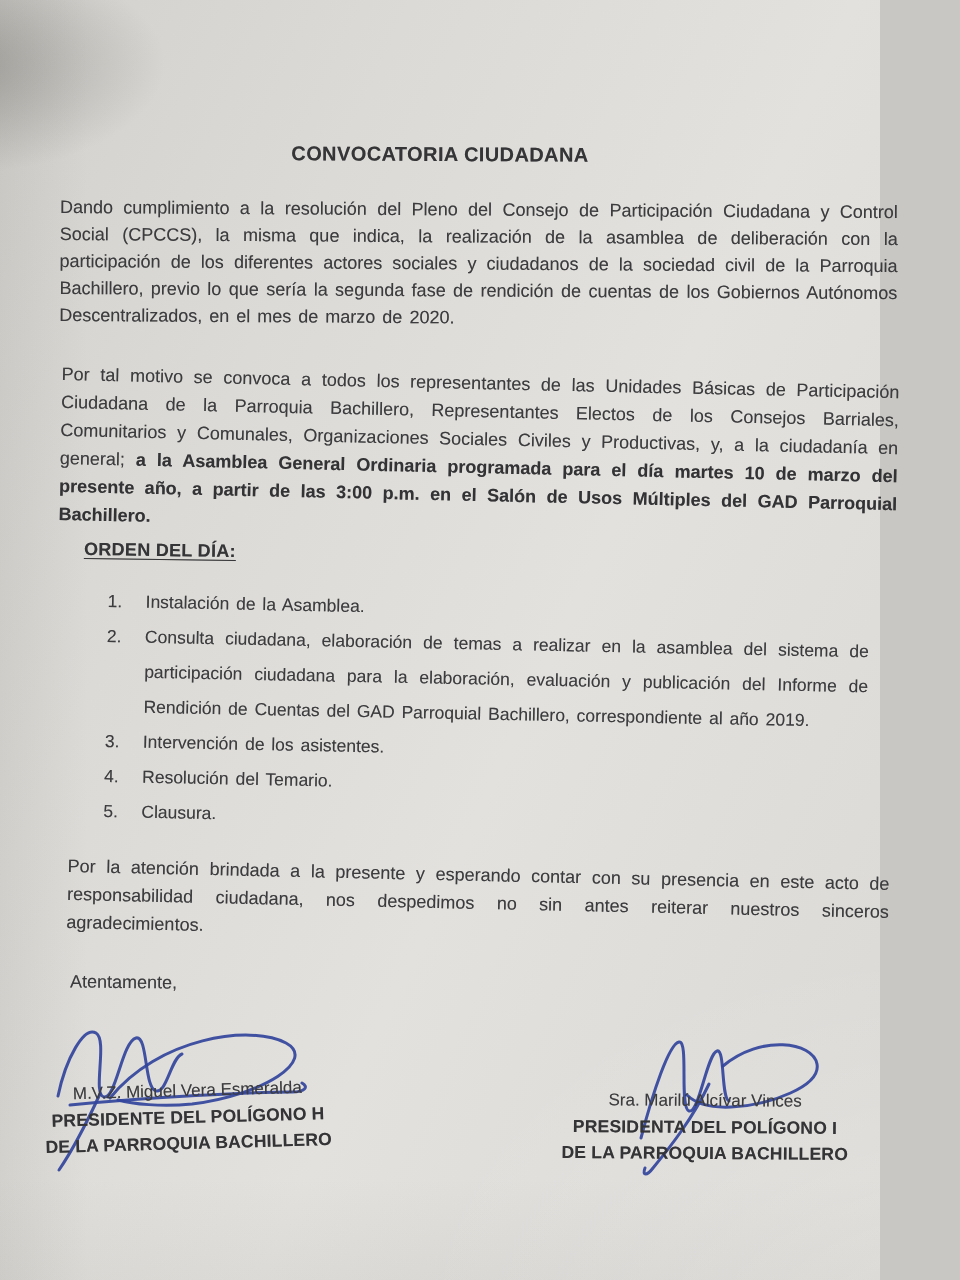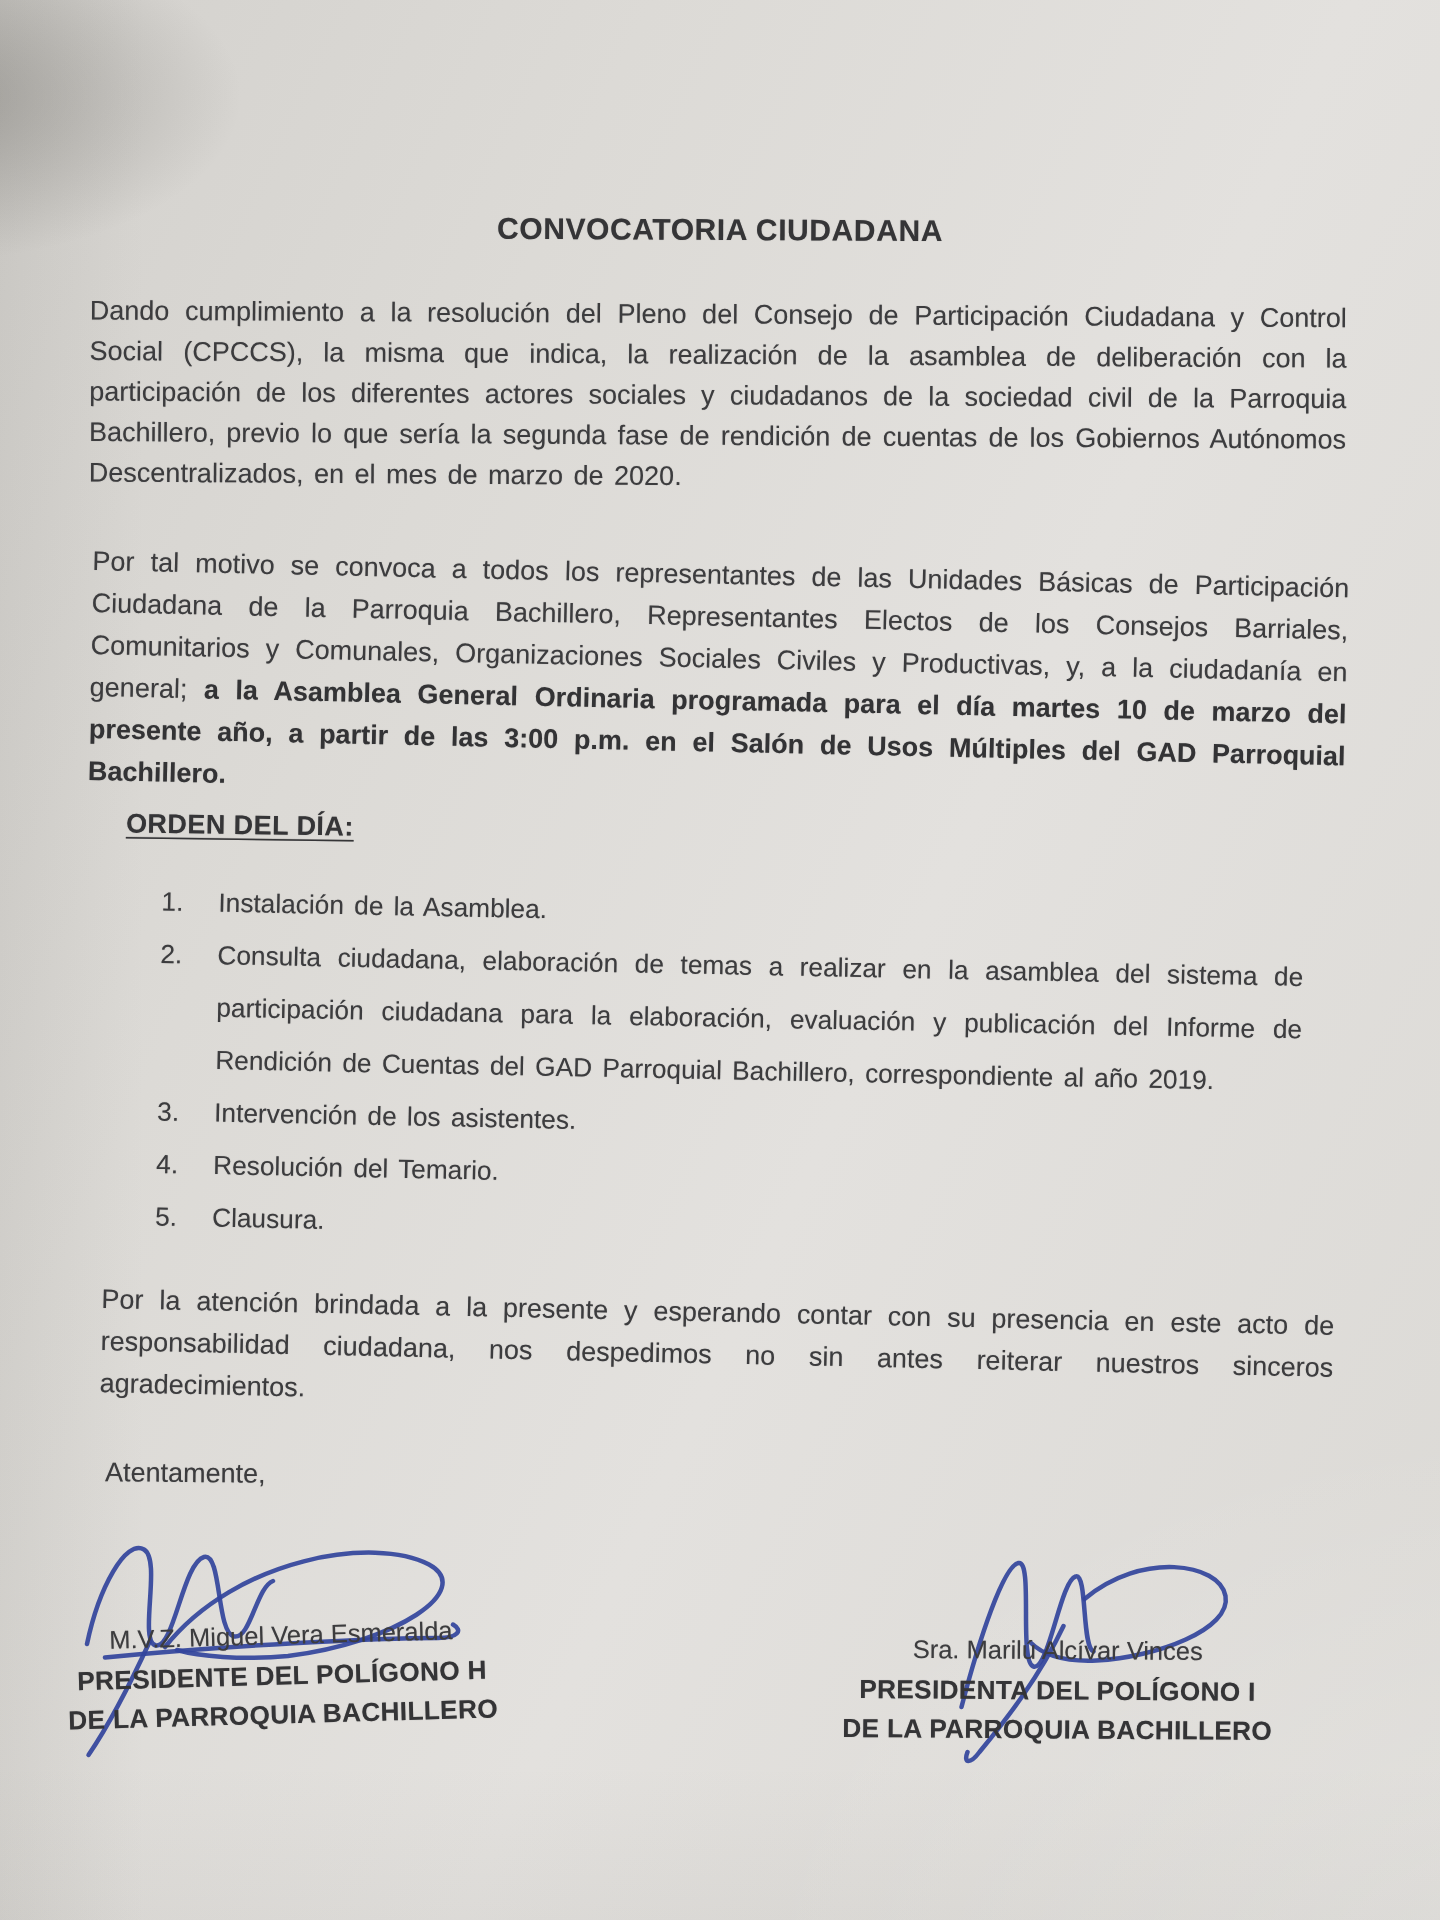--- a/index.html
+++ b/index.html
@@ -3,21 +3,21 @@
 <meta charset="utf-8">
 <style>
   html,body{margin:0;padding:0;}
   body{
     width:960px;height:1280px;
     background:#c9c7c3;
     font-family:"Liberation Sans", sans-serif;
     overflow:hidden;
   }
   .page{
-    position:relative;width:960px;height:1280px;
+    position:relative;width:880px;height:1280px;
     background:linear-gradient(115deg,#d3d1cd 0%,#dcdad6 28%,#e3e1de 58%,#dbd9d5 100%);
     color:#3b3b3d;
   }
   .vignette{
     position:absolute;inset:0;pointer-events:none;
     background:
       radial-gradient(380px 200px at -5% 5%, rgba(92,90,85,0.40), rgba(92,90,85,0) 55%),
       radial-gradient(900px 600px at 108% 102%, rgba(255,255,255,0.22), rgba(255,255,255,0) 60%),
       linear-gradient(90deg, rgba(110,108,102,0.10), rgba(0,0,0,0) 10%),
       linear-gradient(0deg, rgba(110,108,102,0.06), rgba(0,0,0,0) 8%);

